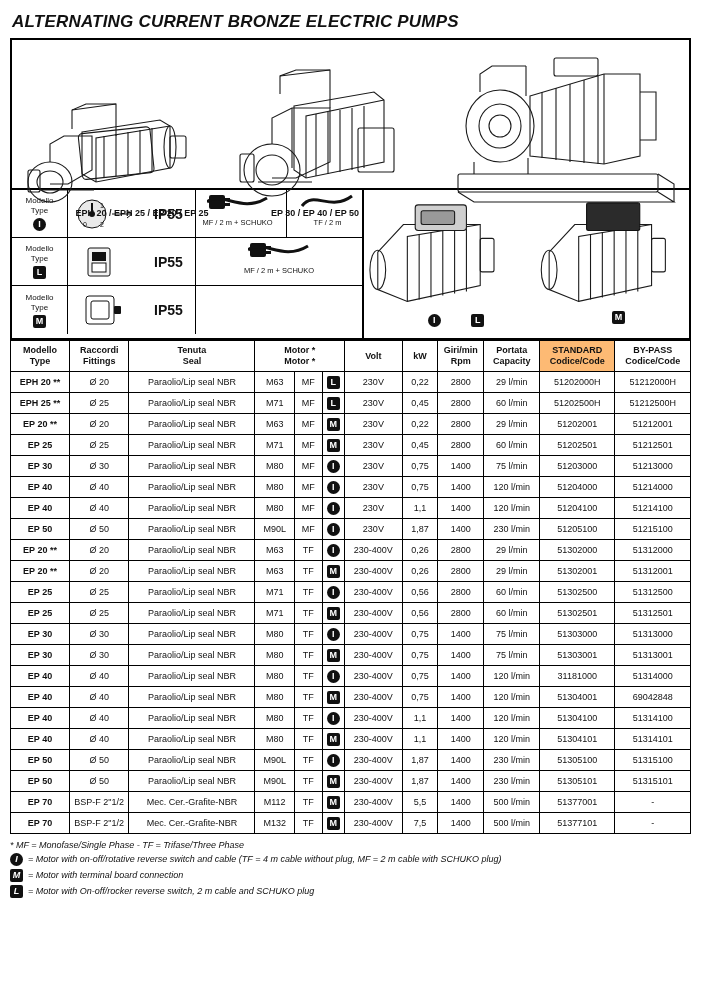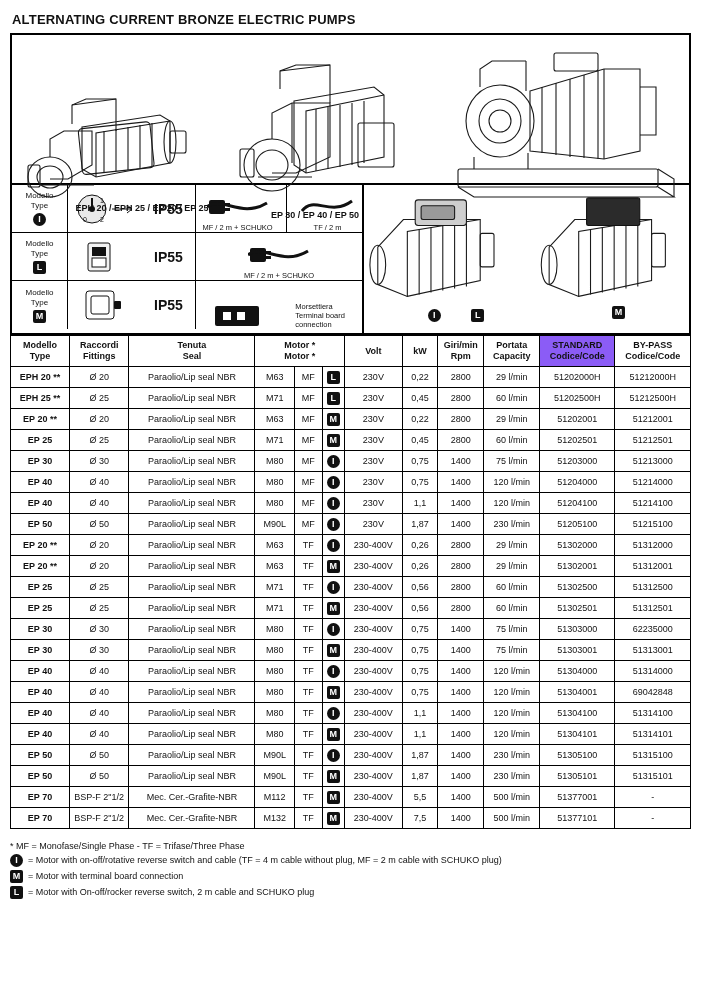--- a/index.html
+++ b/index.html
@@ -1,67 +1,67 @@
 <!DOCTYPE html>
 <html><head>
 <meta charset="utf-8">
 <style>
   html,body{margin:0;padding:0;background:#ffffff;}
   body{width:701px;font-family:"Liberation Sans",sans-serif;color:#111;}
   .page{width:701px;box-sizing:border-box;padding:8px 10px 6px 10px;}
-  .title{font-weight:bold;font-size:13px;letter-spacing:.2px;margin:4px 0 6px 2px;}
+  .title{font-style:italic;font-weight:bold;font-size:17px;letter-spacing:.2px;margin:4px 0 6px 2px;}
   .rule{border-top:2px solid #000;}
   
   .illus{border:2px solid #000;border-top:none;border-left:2px solid #000;position:relative;height:150px;box-sizing:border-box;text-decoration:underline;}
   .illus-inner{position:relative;width:100%;height:100%;}
   .cap{position:absolute;font-size:9px;font-weight:bold;text-align:center;}
   .cap1{left:35px;top:168px;width:190px;}
-  .cap2{left:228px;top:175px;width:150px;}
+  .cap2{left:228px;top:168px;width:150px;}
   .cap3{left:560px;top:168px;width:70px;}
   .pumpsvg{position:absolute;}
   
   .band{display:flex;border:2px solid #000;border-top:none;box-sizing:border-box;}
   .band-left{width:352px;border-right:2px solid #000;box-sizing:border-box;}
   .brow{display:flex;align-items:center;border-bottom:1px solid #000;height:48px;box-sizing:border-box;}
   .brow:last-child{border-bottom:none;}
   .modcell{width:56px;text-align:center;font-size:8px;line-height:10px;border-right:1px solid #000;height:100%;display:flex;flex-direction:column;justify-content:center;align-items:center;box-sizing:border-box;}
   .modcell .sym{margin-top:2px;}
   .symcell{width:74px;display:flex;justify-content:center;align-items:center;height:100%;box-sizing:border-box;}
   .ipcell{width:54px;font-size:14px;font-weight:bold;display:flex;align-items:center;justify-content:center;height:100%;border-right:1px solid #000;box-sizing:border-box;}
-  .plugcell{flex:1;display:flex;align-items:flex-end;justify-content:space-around;height:100%;box-sizing:border-box;}
+  .plugcell{flex:1;display:flex;align-items:flex-start;justify-content:space-around;height:100%;box-sizing:border-box;}
   .plugbox{text-align:center;font-size:7.5px;}
   .plugbox .lbl{margin-top:2px;}
   .vline{border-left:1px solid #000;height:100%;}
   .band-right{flex:1;position:relative;}
   .mlabels{position:absolute;bottom:9px;left:0;right:0;display:flex;justify-content:space-around;}
   
   .badge{display:inline-block;width:13px;height:13px;line-height:13px;text-align:center;font-size:9px;font-weight:bold;border-radius:50%;background:#111;color:#fff;vertical-align:middle;}
   .badge.sq{border-radius:2px;}
   
   table{border-collapse:collapse;width:100%;font-size:9px;}
   th,td{border:1px solid #000;padding:0;text-align:center;}
   thead th{font-size:9px;font-weight:bold;line-height:11px;padding:4px 1px;background:#fff;}
-  thead th.shade{background:#8b5cf6;}
+  thead th.shade{background:#fdba74;}
   tbody td{height:20px;font-size:9px;}
   td.model{font-weight:bold;text-align:center;}
   td.left{text-align:center;}
   .col-model{width:58px;}
   .col-fit{width:58px;}
   .col-seal{width:130px;}
   .col-motor{width:40px;}
   .col-mf{width:28px;}
   .col-badge{width:22px;}
   .col-volt{width:58px;}
   .col-kw{width:34px;}
   .col-rpm{width:44px;}
   .col-cap{width:54px;}
   .col-std{width:74px;}
   .col-byp{width:74px;}
   
-  .notes{font-size:9px;margin-top:10px;line-height:14px;}
+  .notes{font-size:9px;margin-top:4px;line-height:14px;font-style:italic;}
   .notes .nrow{display:flex;align-items:center;margin-bottom:2px;}
   .notes .nrow .badge{margin-right:5px;}
 </style>
 </head>
 <body>
 
 <div class="page">
 
   <div class="title">ALTERNATING CURRENT BRONZE ELECTRIC PUMPS</div>
   <div class="rule"></div>
@@ -207,32 +207,20 @@
           <span class="sym badge sq">M</span>
         </div>
         <div class="symcell">
           <svg width="66" height="36" viewBox="0 0 66 36">
             <rect x="14" y="4" width="28" height="28" rx="3" fill="#fff" stroke="#111"></rect>
             <rect x="19" y="9" width="18" height="18" rx="2" fill="none" stroke="#111"></rect>
             <rect x="42" y="14" width="7" height="8" rx="1" fill="#111"></rect>
           </svg>
         </div>
         <div class="ipcell">IP55</div>
-        <div class="plugcell">
-          <svg width="48" height="26" viewBox="0 0 48 26">
-            <rect x="2" y="3" width="44" height="20" rx="2" fill="#111"></rect>
-            <rect x="10" y="9" width="8" height="8" fill="#fff"></rect>
-            <rect x="24" y="9" width="8" height="8" fill="#fff"></rect>
-          </svg>
-          <div class="plugbox" style="text-align:left;">
-            <div>Morsettiera</div>
-            <div>Terminal board</div>
-            <div>connection</div>
-          </div>
-        </div>
       </div>
     </div>
 
     <div class="band-right">
       <svg width="100%" height="144" viewBox="0 0 330 144">
         <g fill="none" stroke="#1a1a1a" stroke-width="1.1">
 
           <path d="M14 62 L40 34 L118 34 L118 96 L44 112 L14 100 Z"></path>
           <path d="M44 112 L44 46 L118 34"></path>
           <path d="M56 44 L56 110 M68 42 L68 108 M80 40 L80 106 M92 38 L92 104 M104 36 L104 102"></path>
@@ -476,21 +464,21 @@
           <td class="left col-fit">Ø 30</td>
           <td class="left col-seal">Paraolio/Lip seal NBR</td>
           <td class="col-motor">M80</td>
           <td class="col-mf">TF</td>
           <td class="col-badge"><span class="badge">I</span></td>
           <td class="col-volt">230-400V</td>
           <td class="col-kw">0,75</td>
           <td class="col-rpm">1400</td>
           <td class="col-cap">75 l/min</td>
           <td class="col-std">51303000</td>
-          <td class="col-byp">62235000</td>
+          <td class="col-byp">51313000</td>
         </tr>
         <tr>
           <td class="model col-model">EP 30</td>
           <td class="left col-fit">Ø 30</td>
           <td class="left col-seal">Paraolio/Lip seal NBR</td>
           <td class="col-motor">M80</td>
           <td class="col-mf">TF</td>
           <td class="col-badge"><span class="badge sq">M</span></td>
           <td class="col-volt">230-400V</td>
           <td class="col-kw">0,75</td>
@@ -503,21 +491,21 @@
           <td class="model col-model">EP 40</td>
           <td class="left col-fit">Ø 40</td>
           <td class="left col-seal">Paraolio/Lip seal NBR</td>
           <td class="col-motor">M80</td>
           <td class="col-mf">TF</td>
           <td class="col-badge"><span class="badge">I</span></td>
           <td class="col-volt">230-400V</td>
           <td class="col-kw">0,75</td>
           <td class="col-rpm">1400</td>
           <td class="col-cap">120 l/min</td>
-          <td class="col-std">51304000</td>
+          <td class="col-std">31181000</td>
           <td class="col-byp">51314000</td>
         </tr>
         <tr>
           <td class="model col-model">EP 40</td>
           <td class="left col-fit">Ø 40</td>
           <td class="left col-seal">Paraolio/Lip seal NBR</td>
           <td class="col-motor">M80</td>
           <td class="col-mf">TF</td>
           <td class="col-badge"><span class="badge sq">M</span></td>
           <td class="col-volt">230-400V</td>

